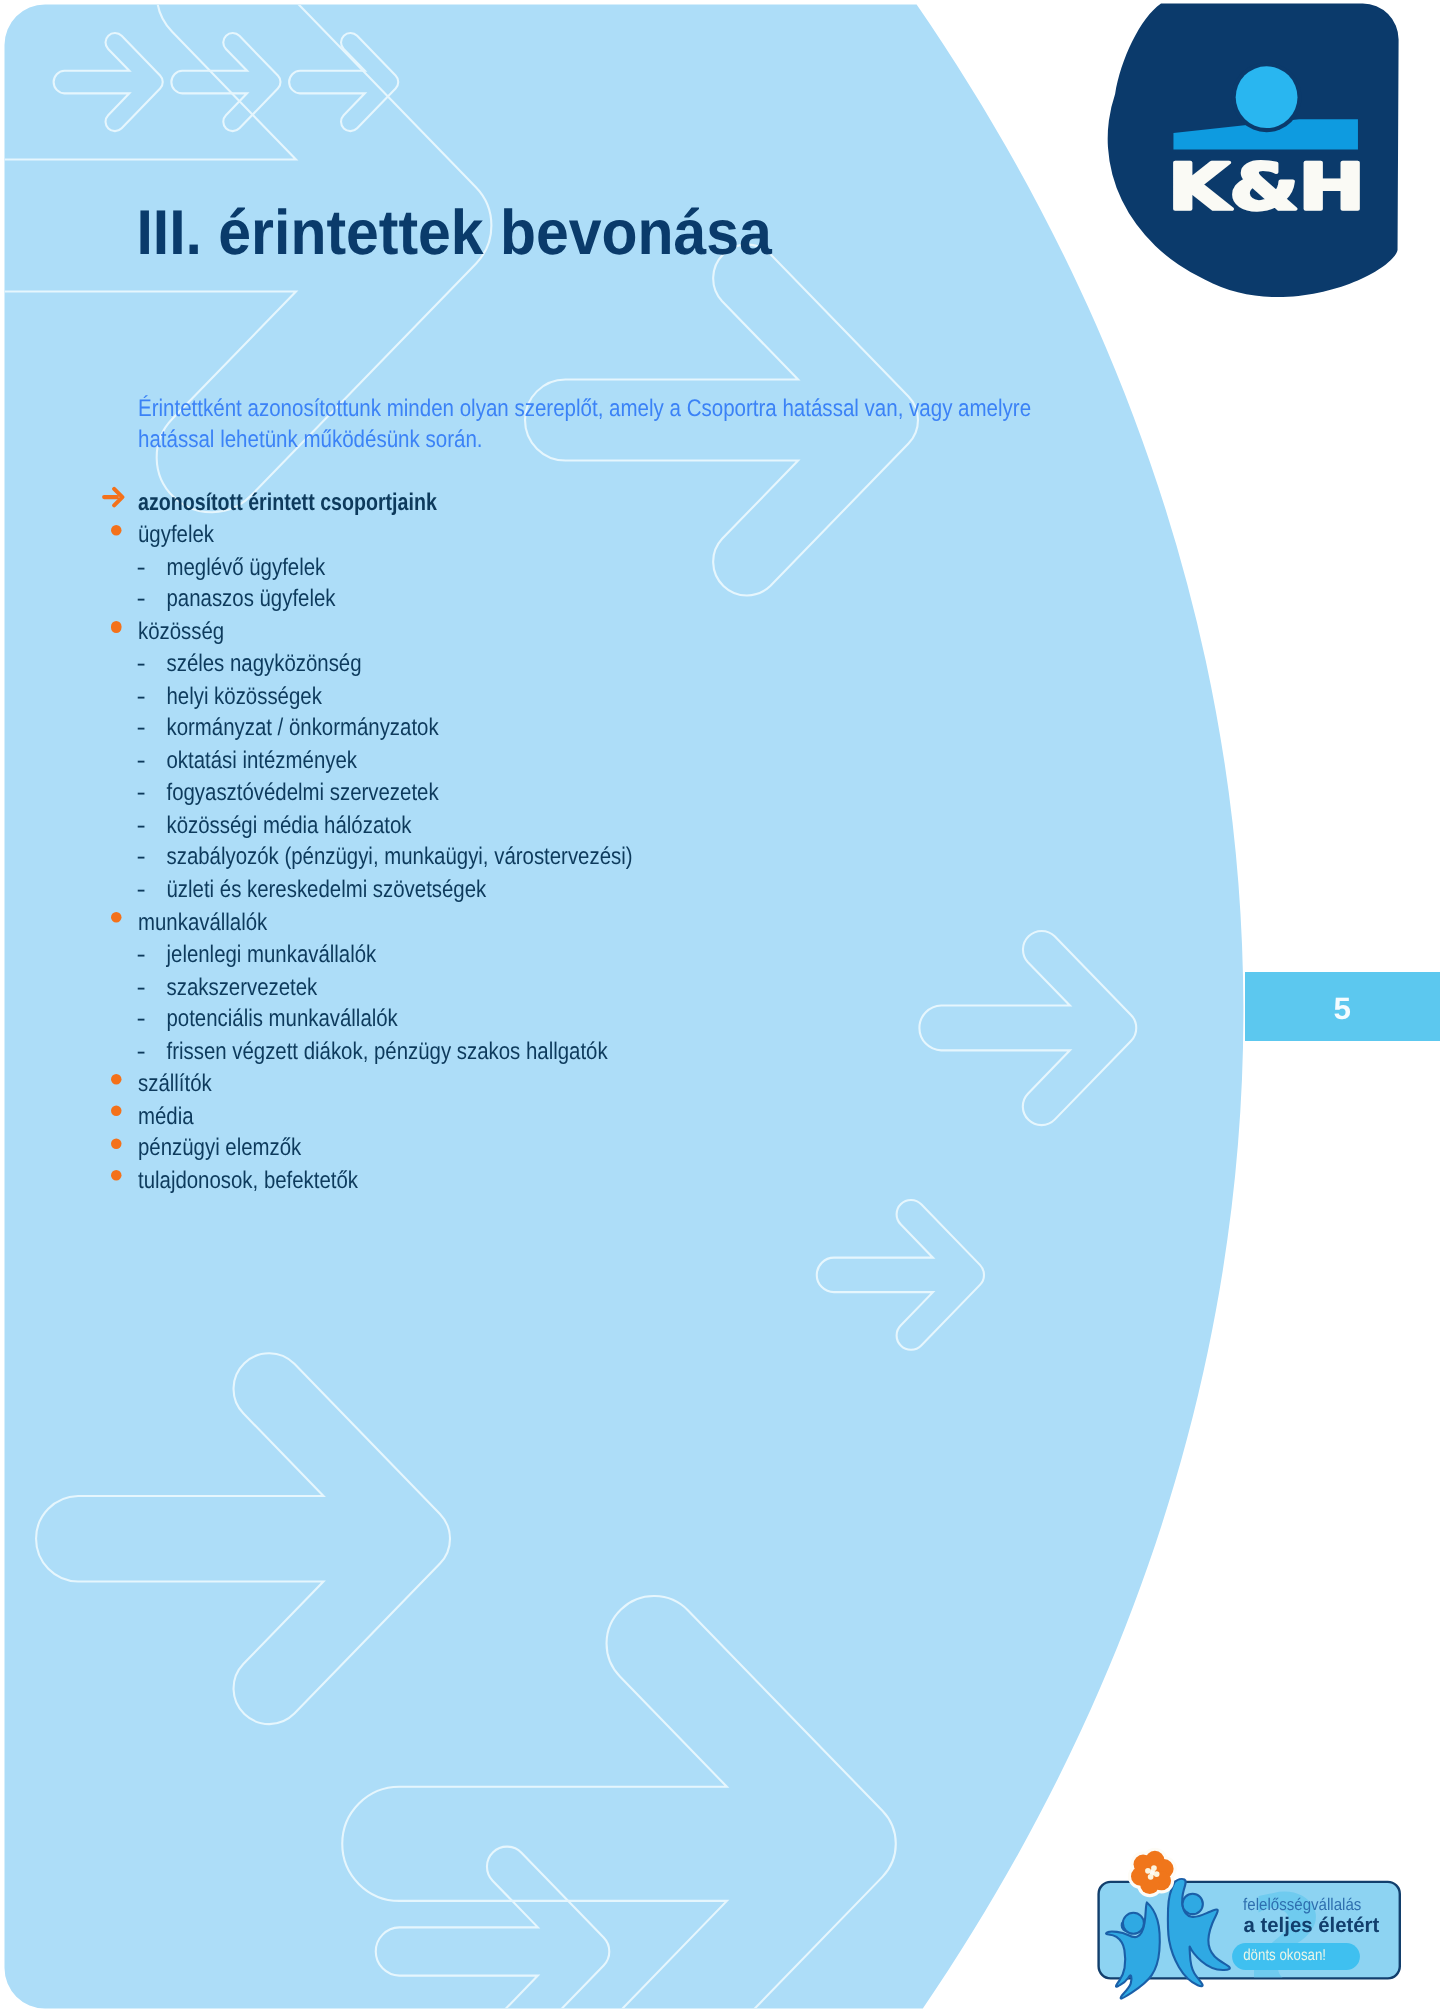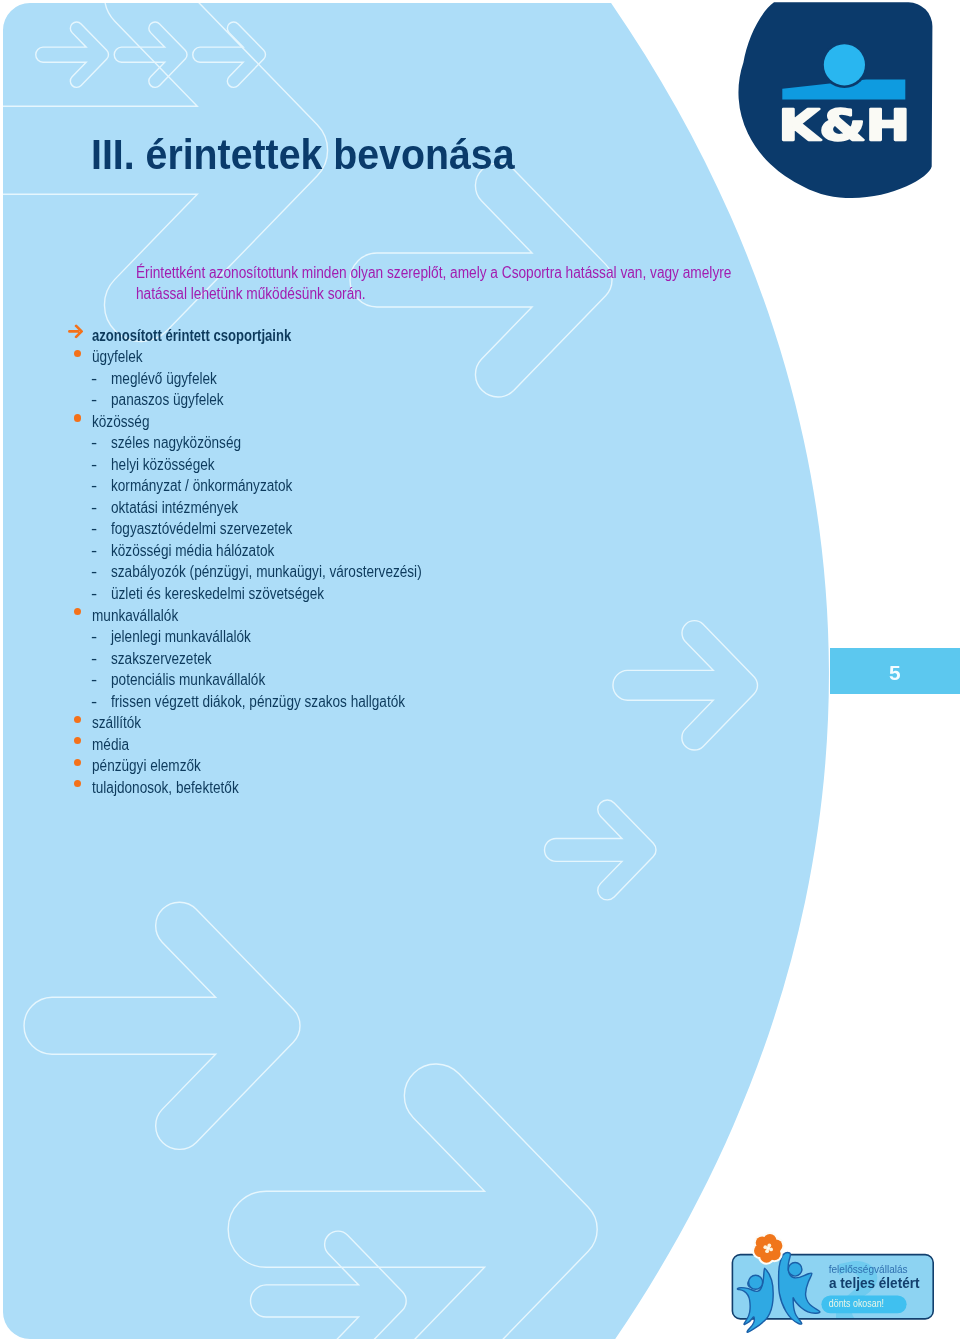--- a/index.html
+++ b/index.html
@@ -8,22 +8,22 @@
        -webkit-font-smoothing:antialiased;}
   #page{position:absolute;left:0;top:0;width:960px;height:1342px;background:#fff;border-radius:19px;}
   svg{display:block;}
   .bg{position:absolute;left:0;top:0;}
   .txtlayer{position:absolute;left:0;top:0;width:960px;height:1342px;}
 
   #title{position:absolute;left:90.5px;top:155.2px;font-size:42.2px;font-weight:bold;
          color:#0A3B6B;line-height:0;white-space:nowrap;
          transform:scaleX(0.931);transform-origin:left top;}
 
-  #intro{position:absolute;left:92px;top:272.6px;color:#a21caf;
-         font-size:16px;font-weight:normal;white-space:nowrap;line-height:0;margin-left:44px;}
+  #intro{position:absolute;left:92px;top:272.6px;color:#3b82f6;
+         font-size:16px;font-weight:normal;white-space:nowrap;line-height:0;}
   #intro>div{transform:scaleX(0.855);transform-origin:left top;}
   #intro>div+div{margin-top:21.3px;}
 
   #listwrap{position:absolute;left:66px;top:335.8px;color:#0D3A5C;font-size:16px;}
   .lrow{position:relative;height:21.52px;line-height:0;}
   .ltxt{position:absolute;left:0;top:0;white-space:nowrap;transform-origin:left top;}
   .lhead .ltxt{font-weight:bold;transform:scaleX(0.818);left:26px;}
   .l1 .ltxt{transform:scaleX(0.85);left:26px;}
   .l2 .ltxt{transform:scaleX(0.85);left:44.5px;}
   .bullet{position:absolute;left:8.1px;top:-7.5px;width:7.2px;height:7.2px;border-radius:50%;background:#F4711A;}

